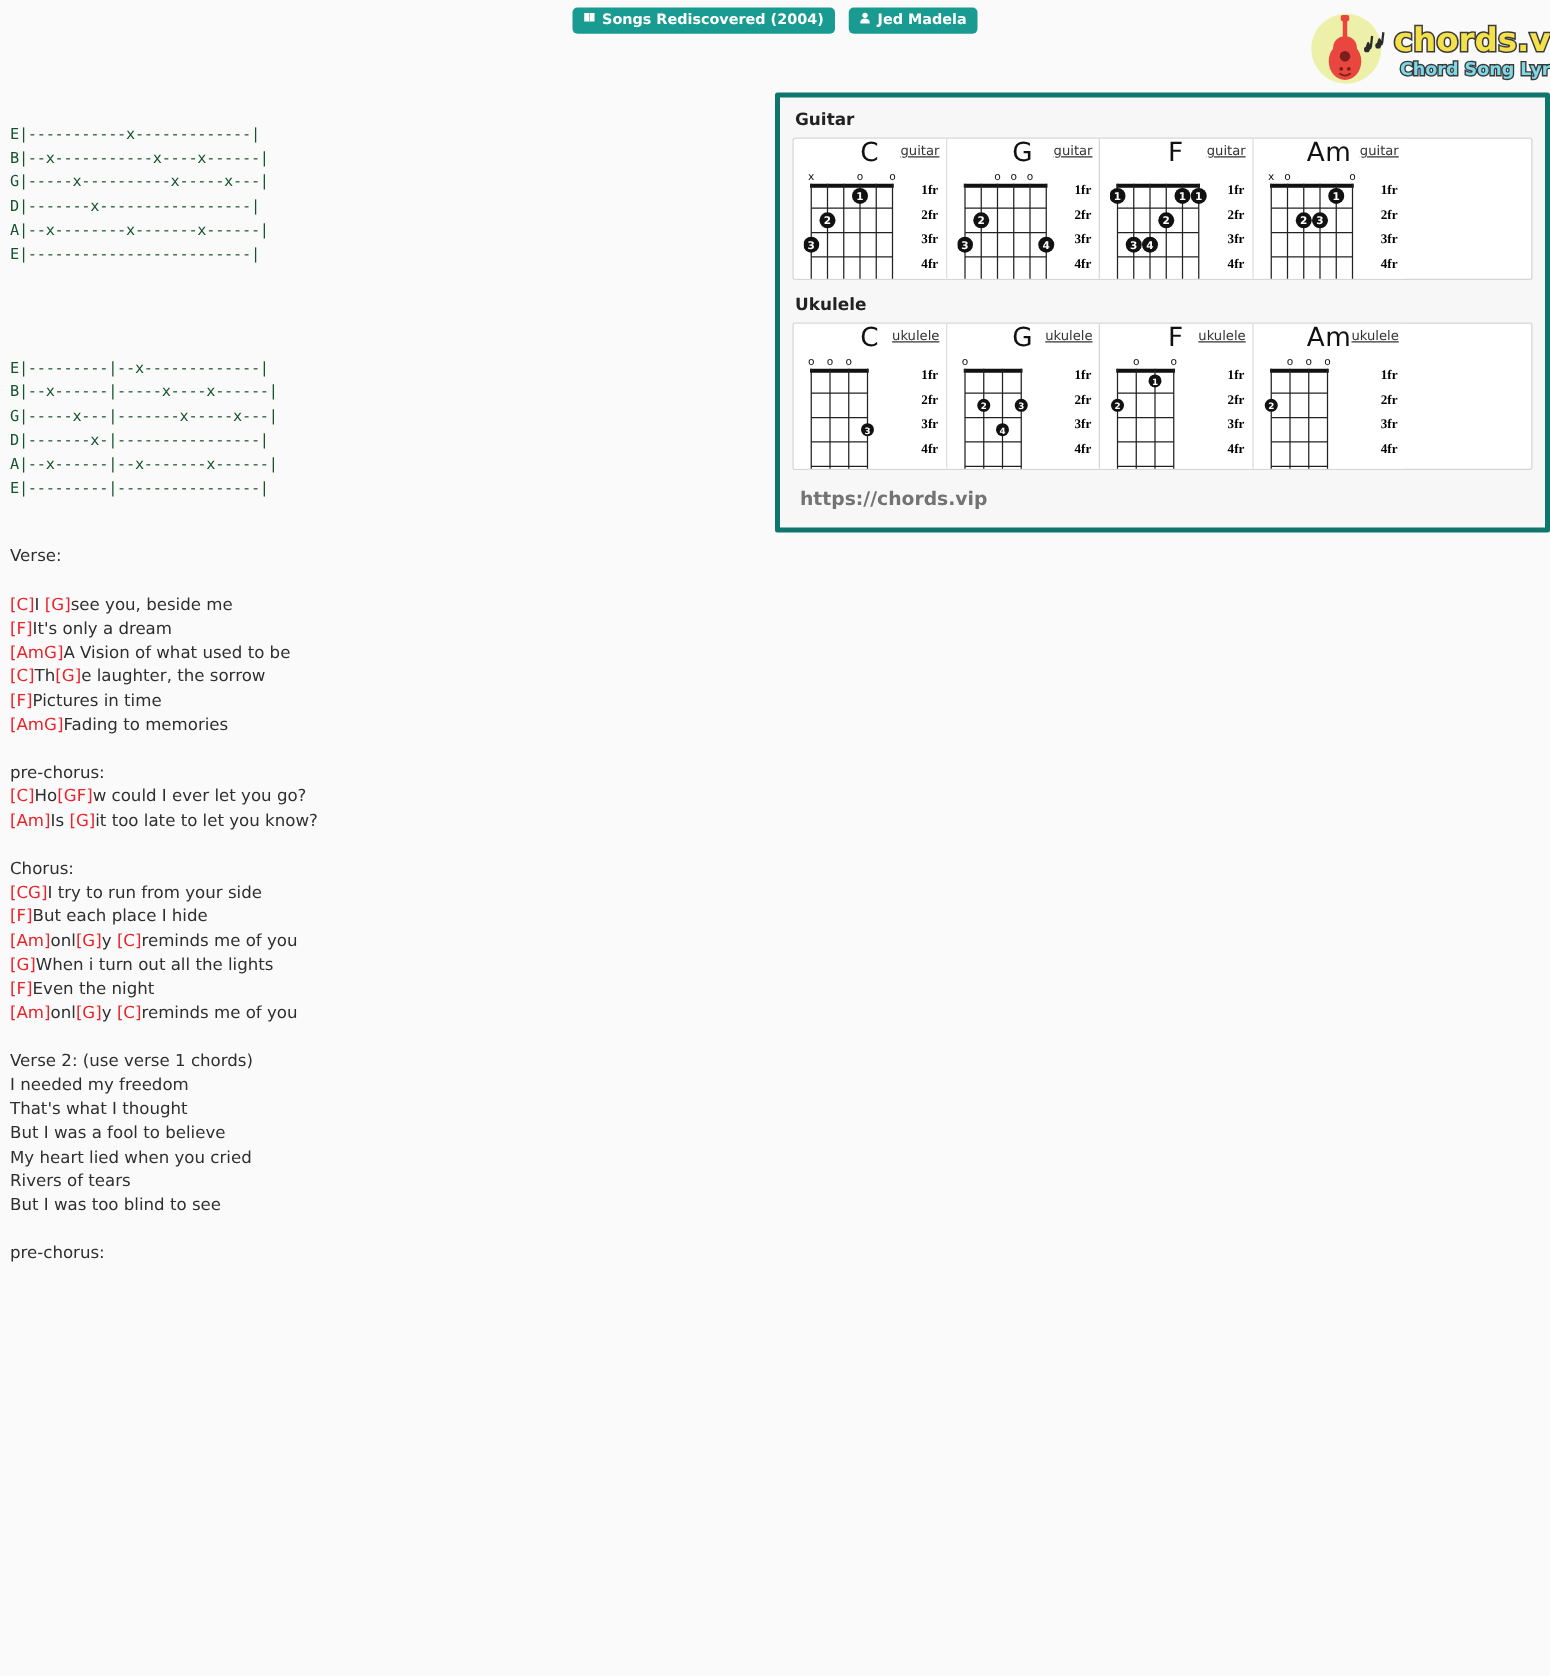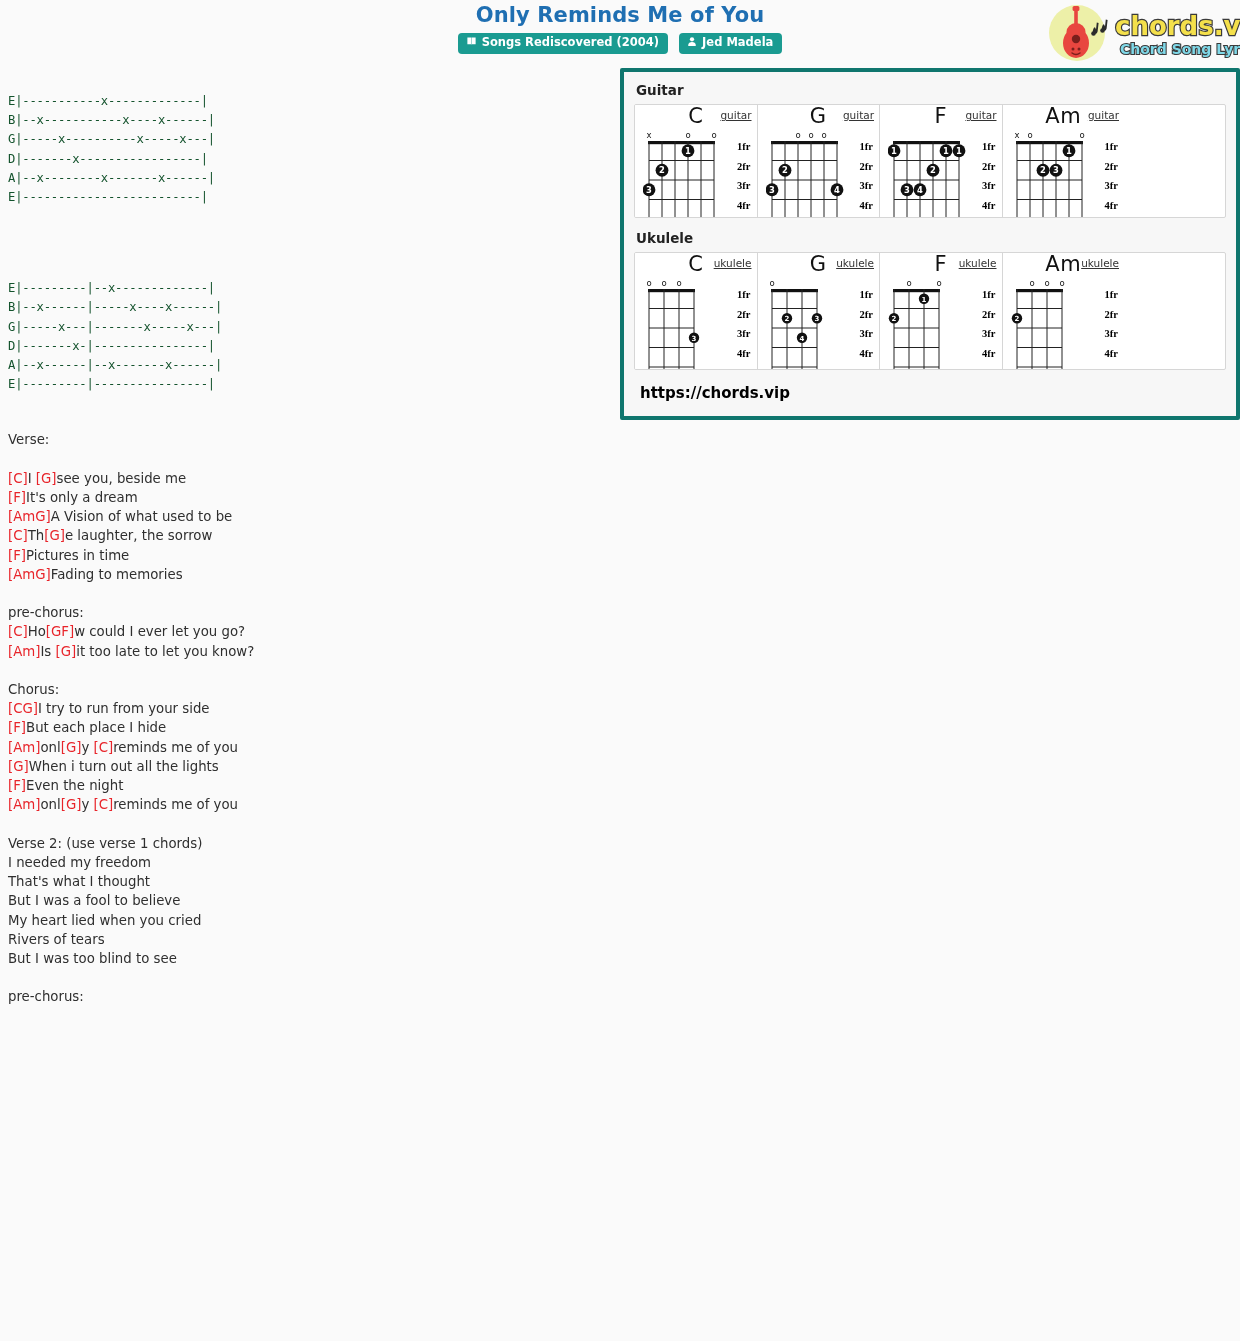--- a/index.html
+++ b/index.html
@@ -161,31 +161,30 @@
     font-weight: bold;
     color: #000;
     line-height: 19.5px;
     text-align: right;
     font-family: Liberation Serif, serif;
   }
   .url-bar {
     margin-top: 10px;
     font-size: 15px;
     font-weight: bold;
-    color: #000000;
+    color: #737373;
     padding: 4px 6px;
   }
 </style>
 </head>
 <body>
 
 <div id="page">
 
   <div class="header">
-    <div class="song-title">Only Reminds Me of You</div>
     <div class="badges">
       <span class="badge">
         <span class="bicon">
           <svg width="11" height="11" viewBox="0 0 16 16">
               <path fill="#fff" d="M2 2h5.3c.6 0 1 .4 1 1v10c0-.6-.4-1-1-1H2V2zm12 0H8.7c-.6 0-1 .4-1 1v10c0-.6.4-1 1-1H14V2z"></path>
             </svg>
         </span><span>Songs Rediscovered (2004)</span>
       </span>
       <span class="badge">
         <span class="bicon">

